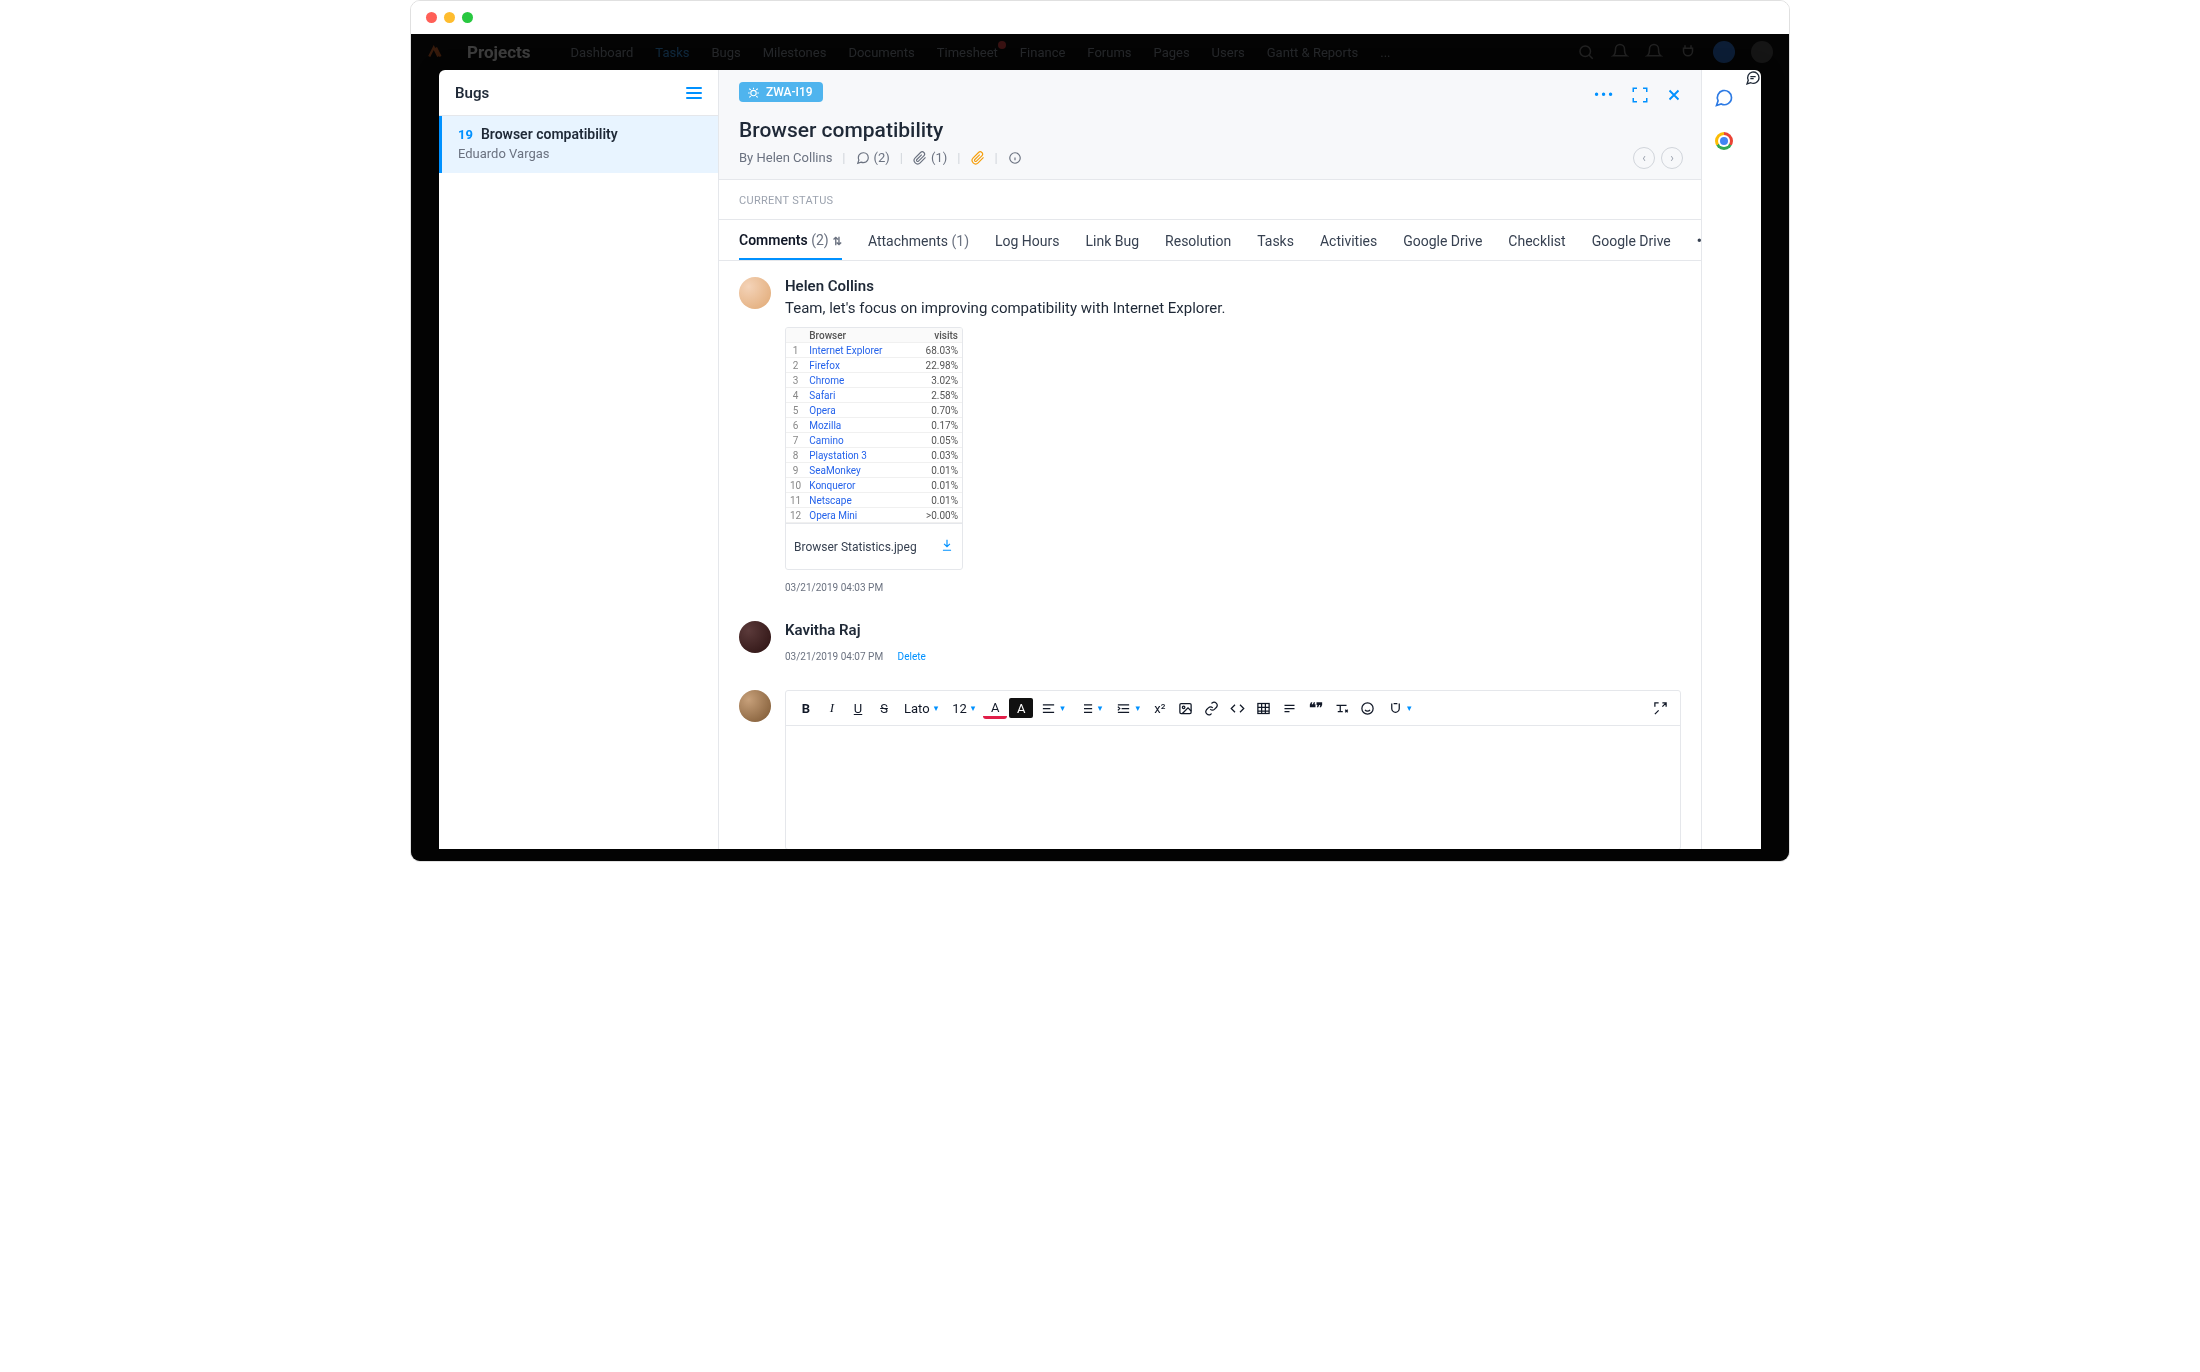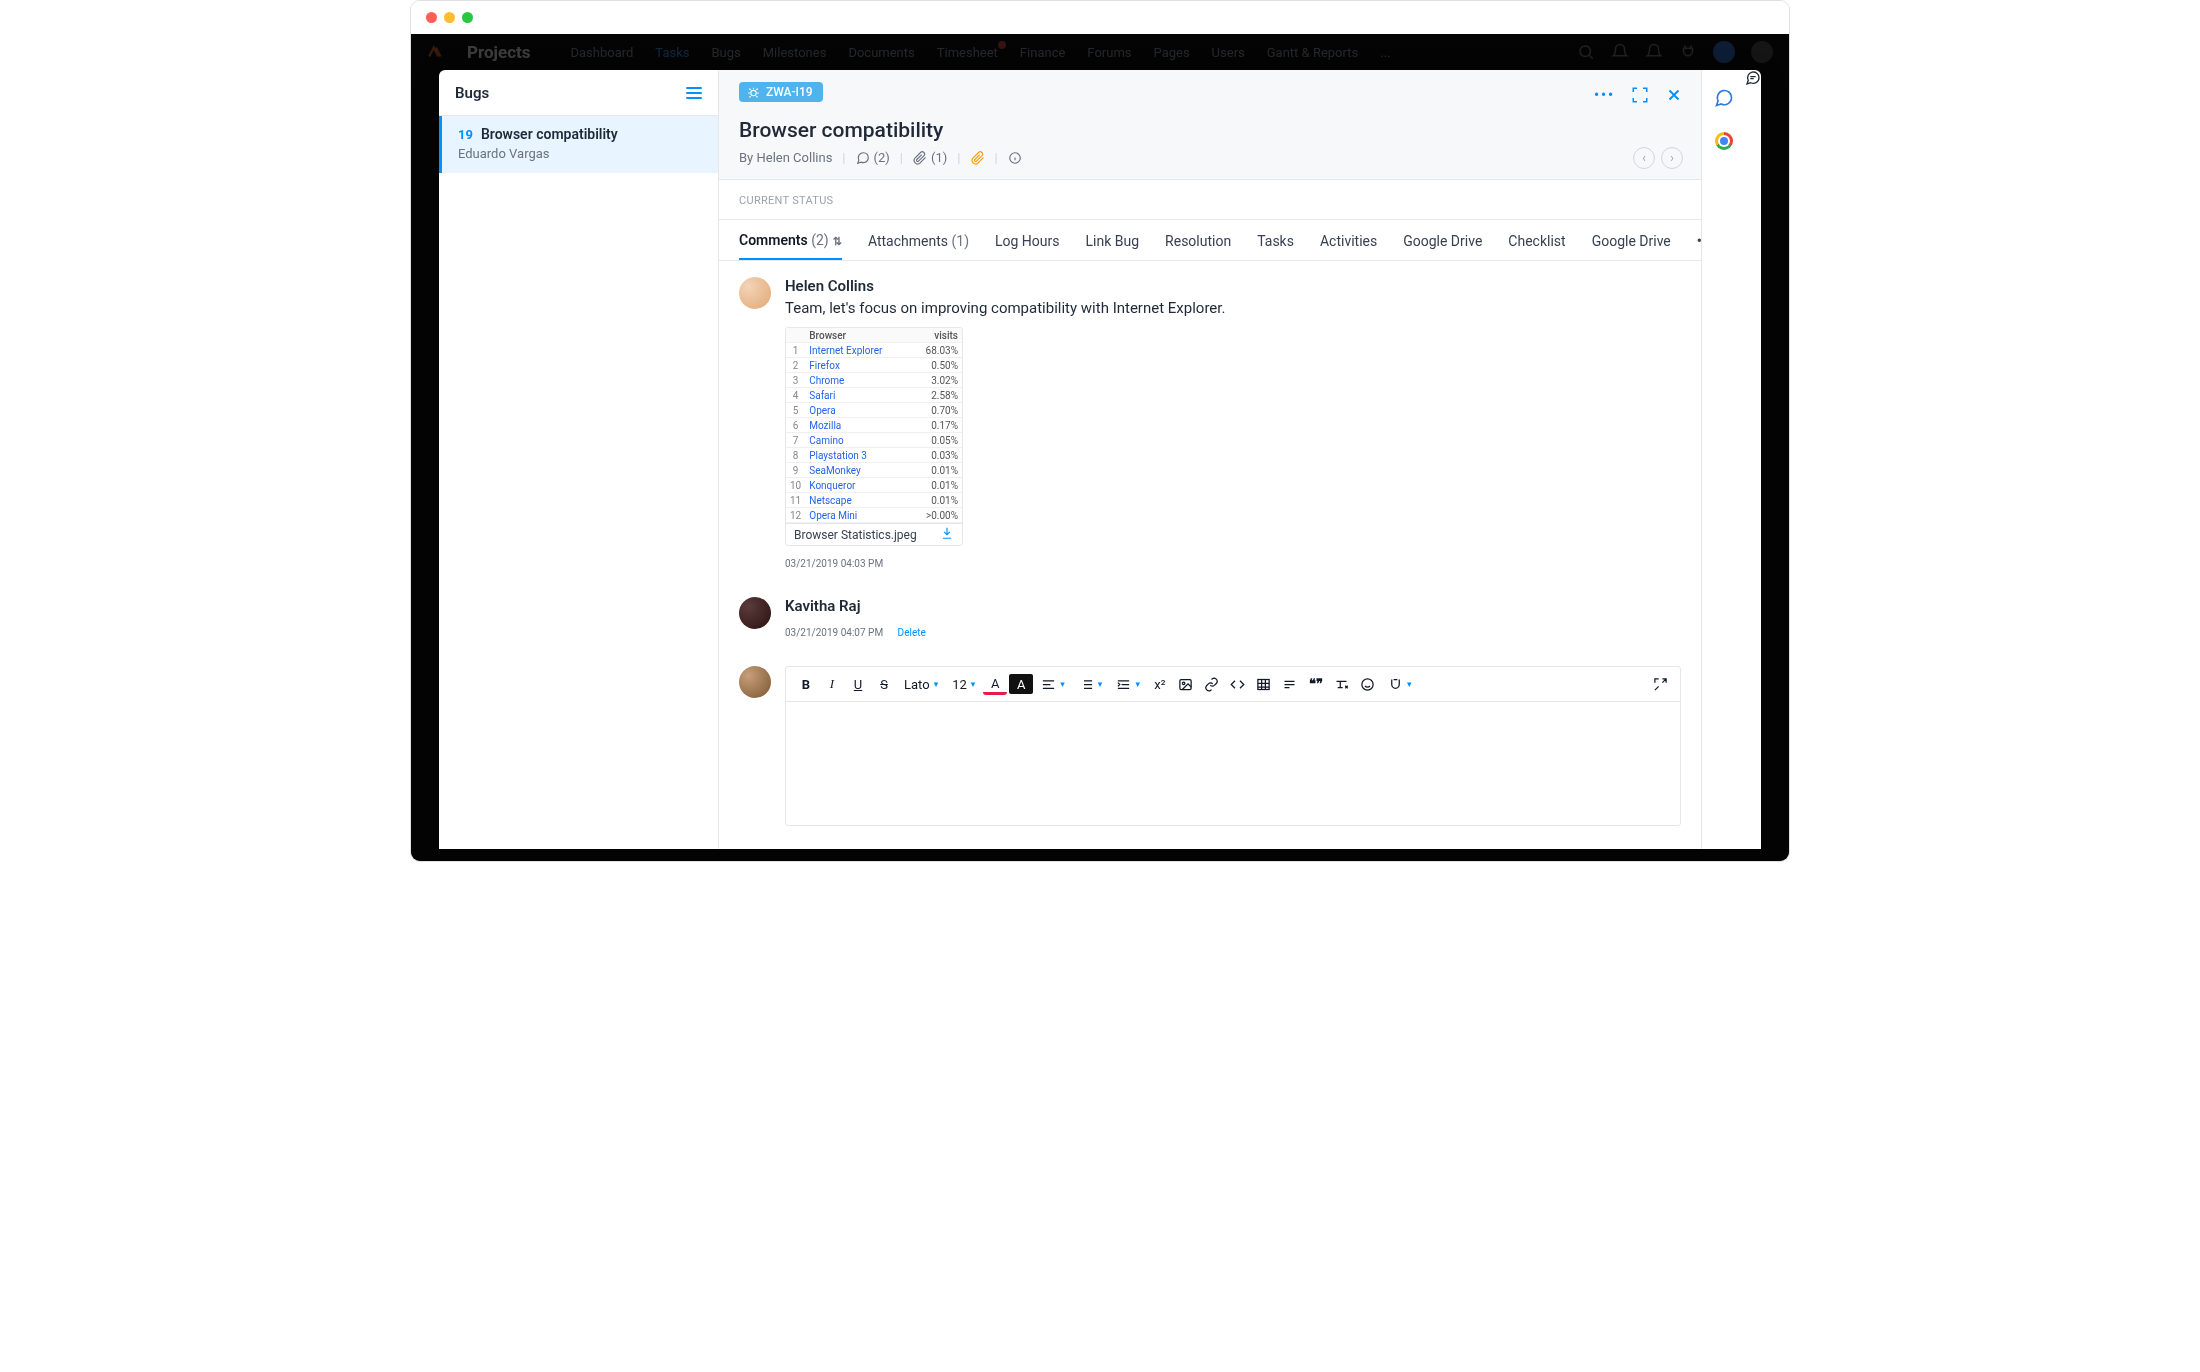--- a/index.html
+++ b/index.html
@@ -232,21 +232,21 @@
     font-size:10px;
   }
   .attach-card table { width:100%; border-collapse:collapse; font-size:10px;}
   .attach-card th, .attach-card td { padding:1.5px 4px; border-bottom:1px solid #f0f0f0;}
   .attach-card th { text-align:left; background:#fafafa; color:#555; font-weight:500;}
   .attach-card td:first-child { color:#888; width:14px; text-align:center;}
   .attach-card td:nth-child(2) { color:#2563eb;}
   .attach-card td:last-child { text-align:right; color:#555;}
   .attach-foot {
     display:flex; justify-content:space-between; align-items:center;
-    padding:2px 8px; font-size:12px; color:#374151;
+    padding:14px 8px; font-size:12px; color:#374151;
     border-top:1px solid var(--border);
   }
   .attach-foot .dl { color:var(--blue); cursor:pointer;}
 
   .editor-row { display:flex; gap:14px;}
   .editor {
     flex:1;
     border:1px solid var(--border);
     border-radius:3px;
     display:flex; flex-direction:column;
@@ -449,21 +449,21 @@
                           <th style="text-align:right">visits</th>
                         </tr>
                     <tr>
                           <td>1</td>
                           <td>Internet Explorer</td>
                           <td>68.03%</td>
                         </tr>
                     <tr>
                           <td>2</td>
                           <td>Firefox</td>
-                          <td>0.50%</td>
+                          <td>22.98%</td>
                         </tr>
                     <tr>
                           <td>3</td>
                           <td>Chrome</td>
                           <td>3.02%</td>
                         </tr>
                     <tr>
                           <td>4</td>
                           <td>Safari</td>
                           <td>2.58%</td>

